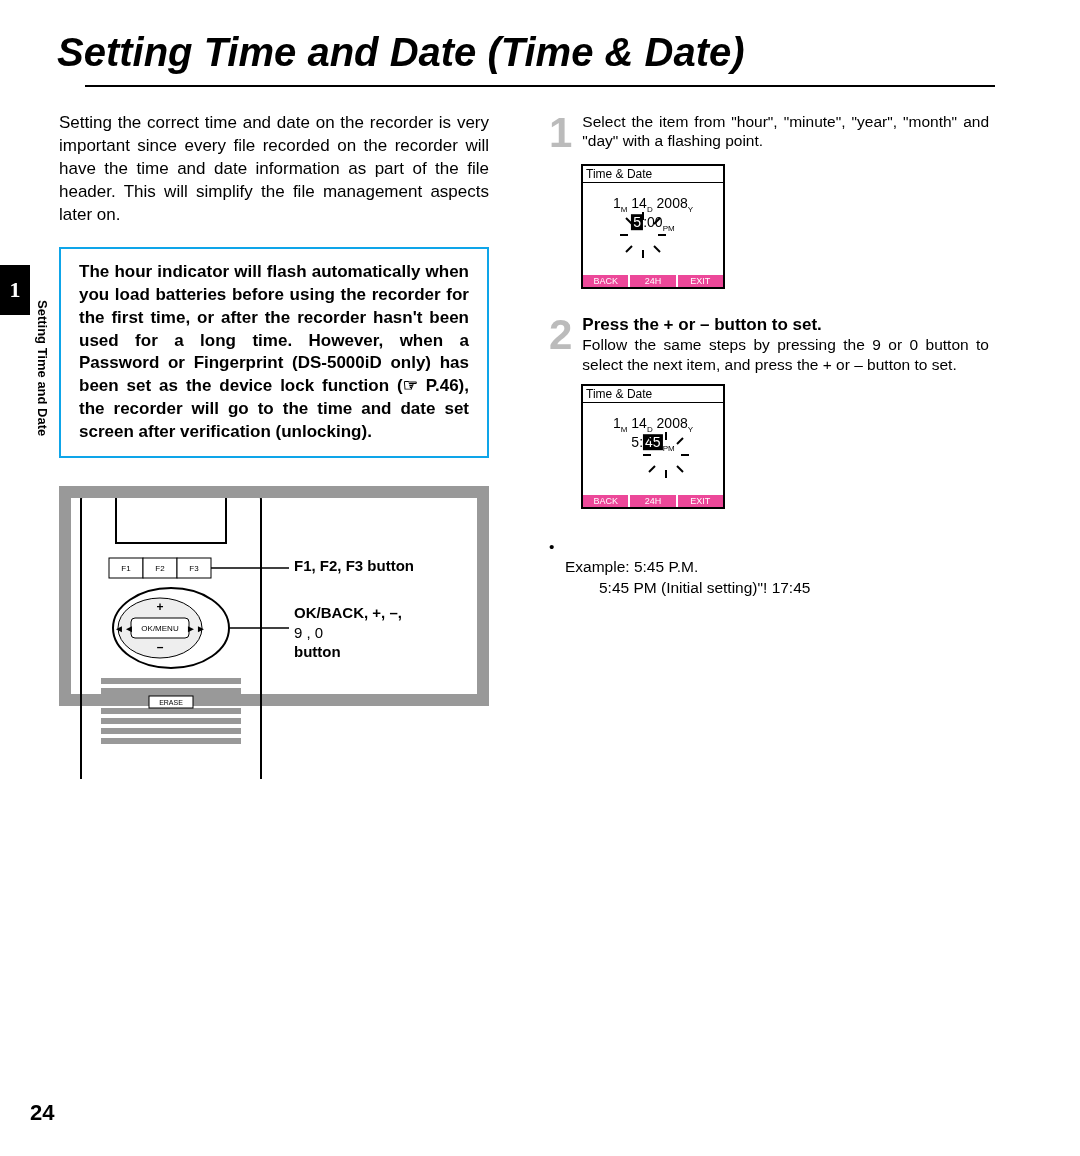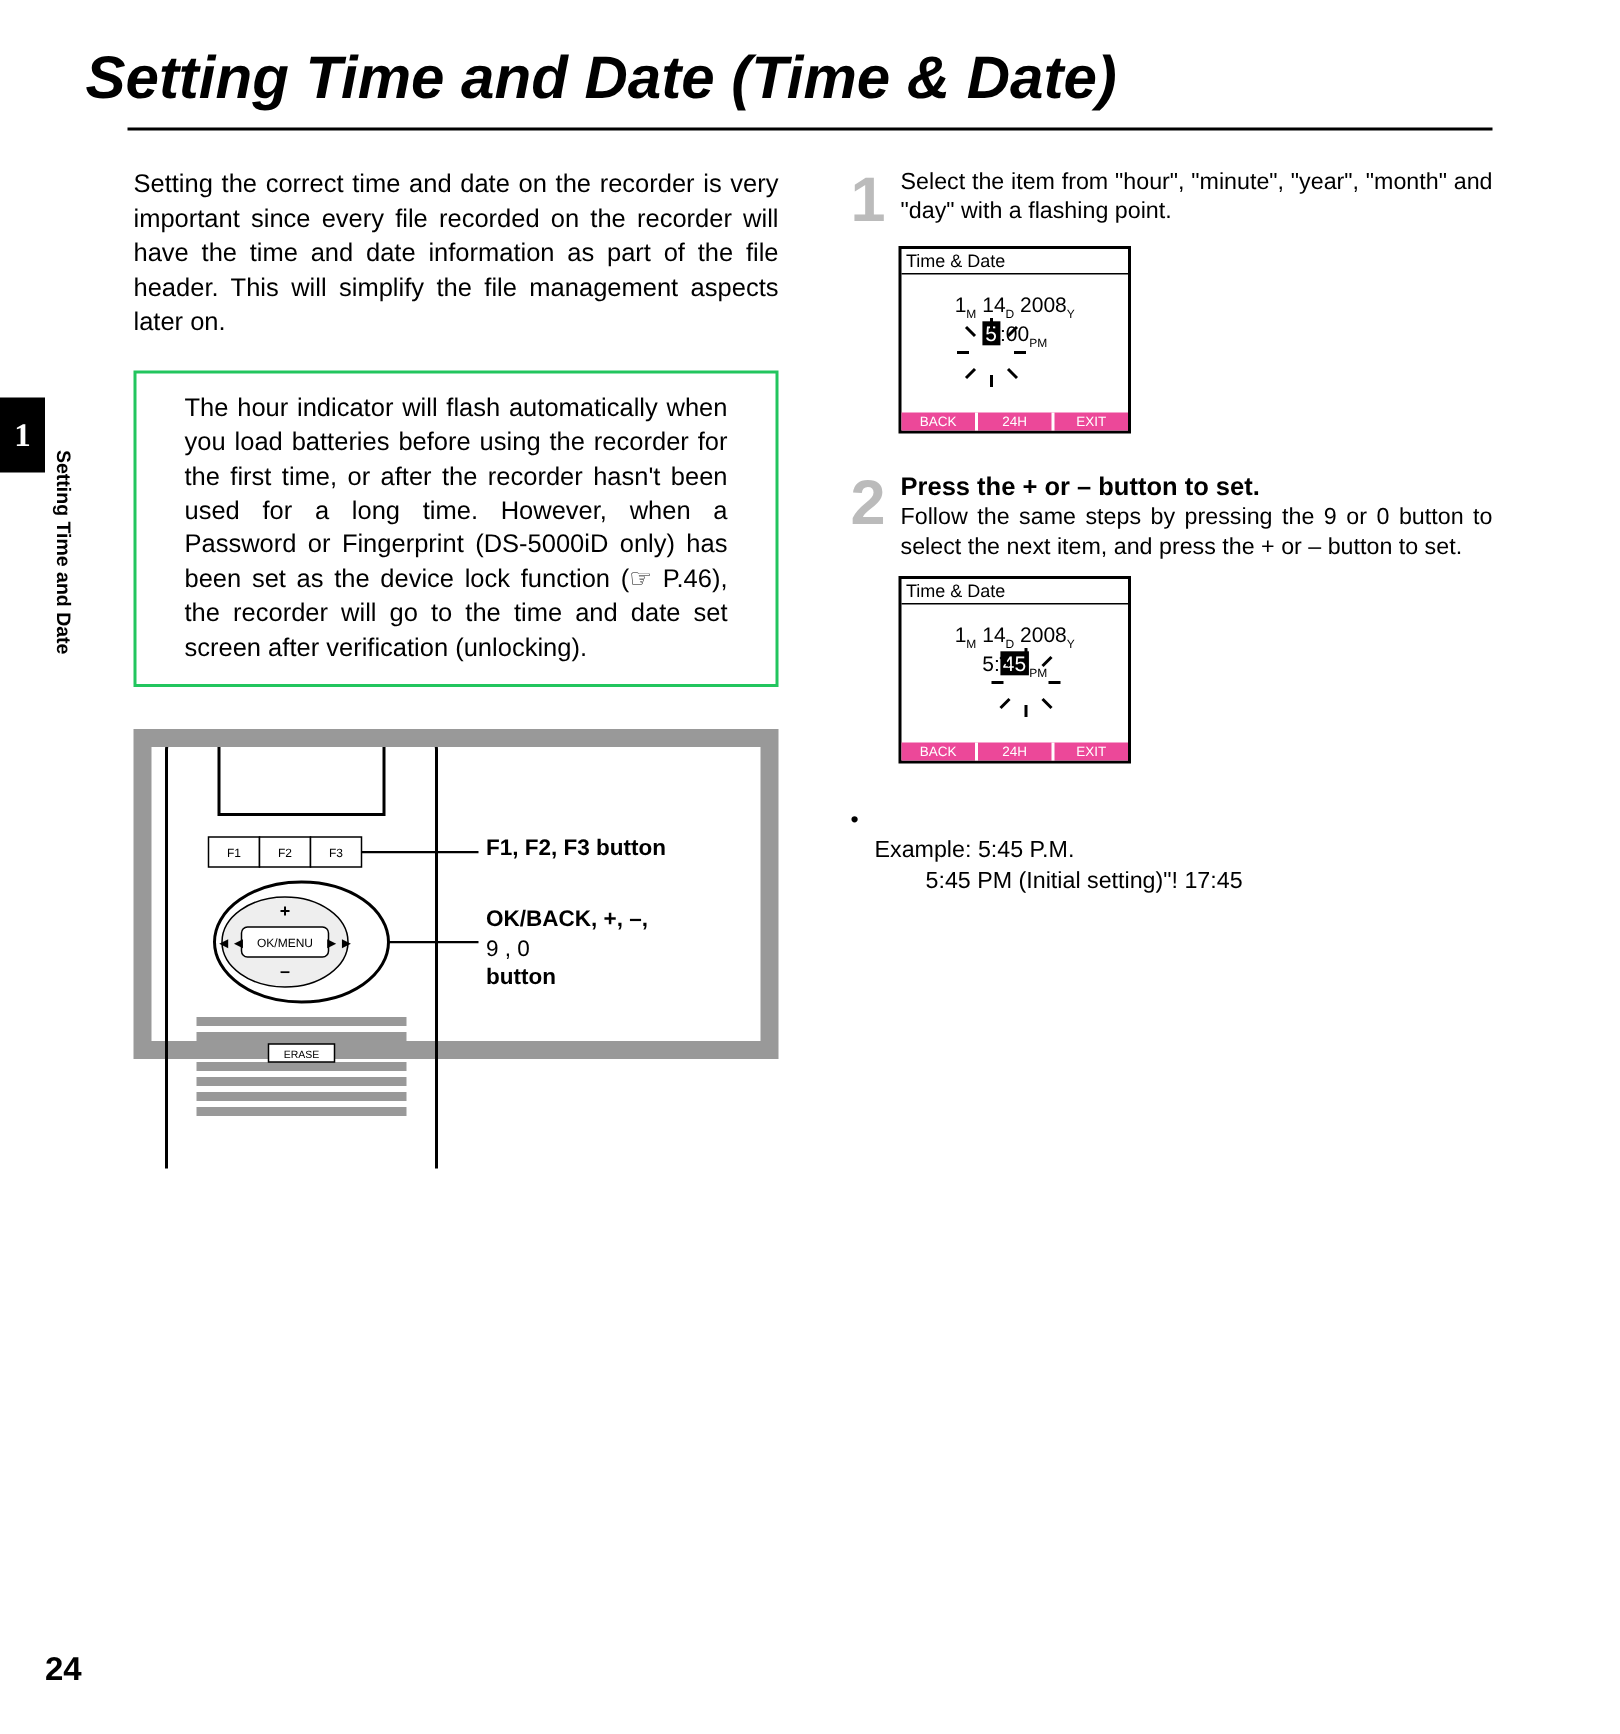--- a/index.html
+++ b/index.html
@@ -18,36 +18,36 @@
     font-style: italic;
     margin-left: 27px;
     margin-top: 0;
   }
   .hr {
     border-top: 2px solid #000;
     margin: 10px 0 25px 55px;
   }
   .columns {
     display: flex;
-    gap: 48px;
-    margin-left: 59px;
+    gap: 60px;
+    margin-left: 29px;
   }
   .col-left { width: 430px; }
   .col-right { width: 440px; }
   .intro {
     font-size: 17px;
     line-height: 1.35;
     text-align: justify;
   }
   .boxed {
-    border: 2px solid #22c55e;
+    border: 2px solid #0ea5e9;
     margin-top: 20px;
-    padding: 12px 32px;
+    padding: 12px 18px;
     font-size: 17px;
-    font-weight: normal;
+    font-weight: bold;
     line-height: 1.35;
     text-align: justify;
   }
   .chapter-tab {
     position: absolute;
     left: 0;
     top: 265px;
     width: 30px;
     height: 50px;
     background: #000;
@@ -97,21 +97,21 @@
     line-height: 1.25;
     text-align: justify;
   }
   .step-body {
     font-size: 15.5px;
     line-height: 1.25;
     text-align: justify;
   }
   .step-margin { margin-left: 32px; }
   .screen {
-    width: 155px;
+    width: 144px;
     height: 125px;
     border: 2px solid #000;
     margin-top: 10px;
     position: relative;
     font-size: 14px;
   }
   .screen-title {
     border-bottom: 1.5px solid #000;
     font-size: 12px;
     padding: 1px 3px;

